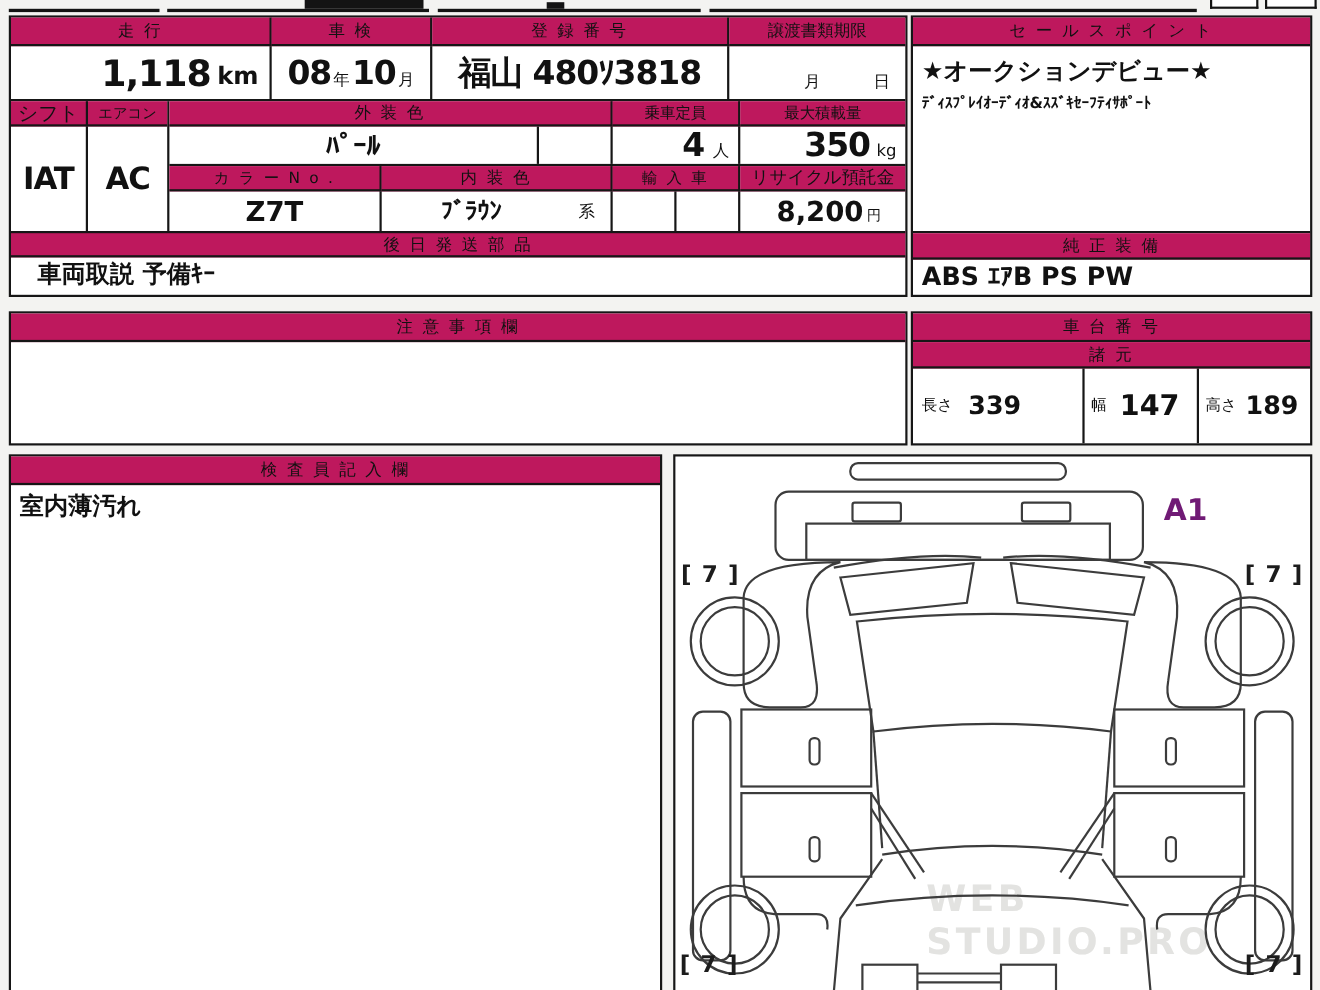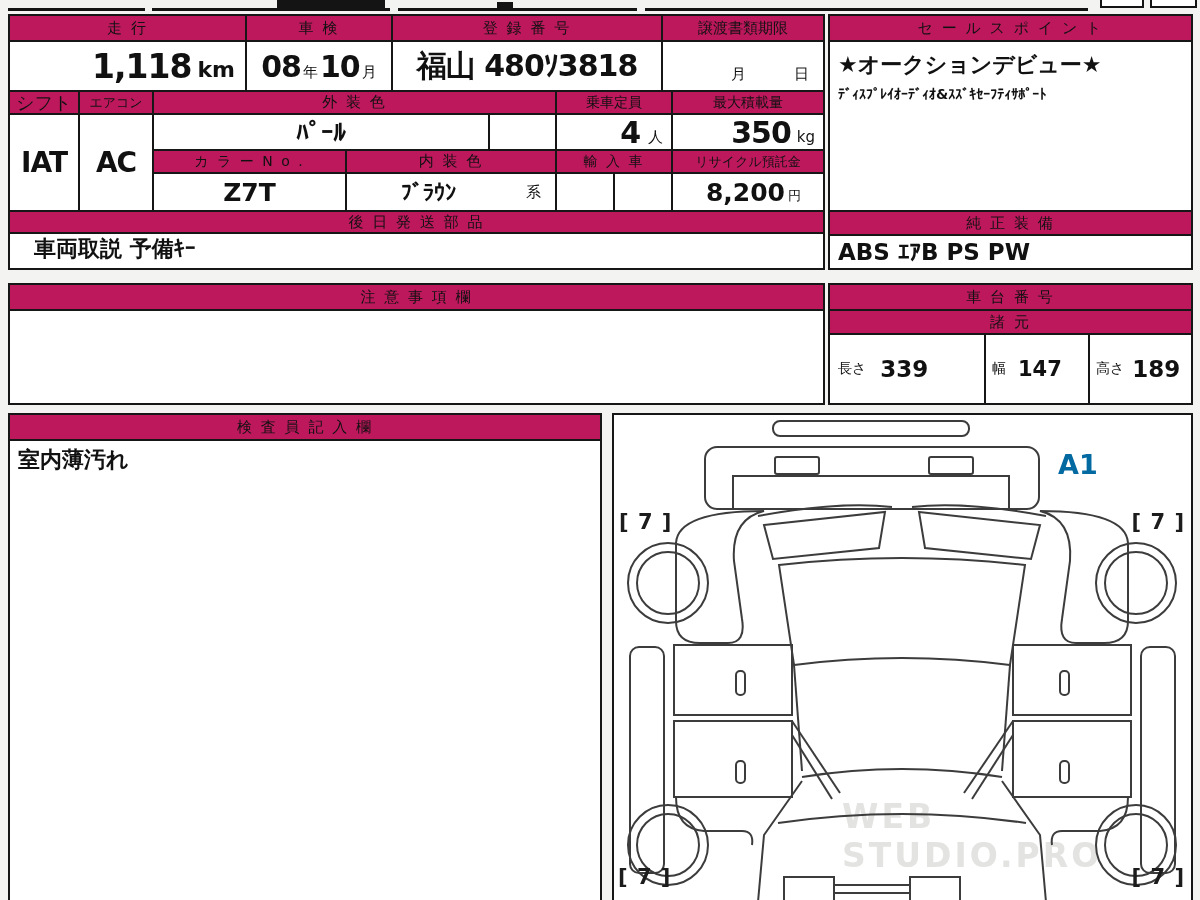--- a/index.html
+++ b/index.html
@@ -20,21 +20,21 @@
   .big{font-weight:bold;font-size:30px;letter-spacing:-1px;}
   .med{font-weight:bold;font-size:25px;}
   .unit{font-size:15px;font-weight:bold;margin:10px 0 0 6px;}
   .unit2{font-size:15px;font-weight:normal;}
   
   .tsline{position:absolute;top:8px;height:3px;background:#141414;}
   .tsblob{position:absolute;background:#141414;}
   .tscell{position:absolute;top:0;height:8px;background:#fff;border:2px solid #141414;border-top:none;box-sizing:border-box;}
   
   .mark7{position:absolute;font-size:21px;font-weight:bold;letter-spacing:1px;color:#1c1c1c;}
-  .gradeA1{position:absolute;font-size:27px;font-weight:bold;color:#0369a1;}
+  .gradeA1{position:absolute;font-size:27px;font-weight:bold;color:#701a75;}
   .wmark{position:absolute;font-size:33px;font-weight:bold;color:#e3e3e1;letter-spacing:3px;}
   svg{position:absolute;left:0;top:0;}
   svg *{stroke:#3c3c3c;stroke-width:2;fill:none;}
 </style>
 </head>
 <body>
 
 <div id="page">
 
   <div>
@@ -111,21 +111,21 @@
           </div>
           <div class="cell last rgt" style="flex:1;padding-right:8px;">
             <span class="big">350</span>
             <span class="unit2" style="margin:10px 0 0 6px;">kg</span>
           </div>
         </div>
         <div class="row" style="height:23px;">
           <div class="cell hdr" style="width:193px;font-size:14px;">カ ラ ー N o .</div>
           <div class="cell hdr" style="width:210px;">内 装 色</div>
           <div class="cell hdr" style="width:116px;font-size:14px;">輸 入 車</div>
-          <div class="cell hdr last" style="flex:1;font-size:13px;letter-spacing:0;">リサイクル預託金</div>
+          <div class="cell hdr last" style="flex:1;font-size:16px;letter-spacing:0;">リサイクル預託金</div>
         </div>
         <div class="row" style="flex:1;">
           <div class="cell ctr" style="width:193px;">
             <span class="med">Z7T</span>
           </div>
           <div class="cell" style="width:210px;justify-content:space-between;padding:0 14px 0 54px;">
             <span class="med" style="font-size:22px;">ﾌﾞﾗｳﾝ</span>
             <span class="unit2">系</span>
           </div>
           <div class="cell" style="width:58px;"></div>
@@ -160,21 +160,21 @@
   <div class="box" style="left:828px;top:283px;width:365px;height:122px;display:flex;flex-direction:column;">
     <div class="hdr" style="height:26px;">車 台 番 号</div>
     <div class="hdr" style="height:24px;">諸 元</div>
     <div class="row" style="flex:1;">
       <div class="cell" style="width:156px;padding-left:8px;">
         <span class="unit2" style="font-size:14px;">長さ</span>
         <span class="med" style="font-size:23px;margin-left:14px;">339</span>
       </div>
       <div class="cell" style="width:104px;padding-left:6px;">
         <span class="unit2" style="font-size:14px;">幅</span>
-        <span class="med" style="font-size:21px;margin-left:12px;">147</span>
+        <span class="med" style="font-size:26px;margin-left:12px;">147</span>
       </div>
       <div class="cell last" style="flex:1;padding-left:6px;">
         <span class="unit2" style="font-size:14px;">高さ</span>
         <span class="med" style="font-size:23px;margin-left:8px;">189</span>
       </div>
     </div>
   </div>
 
   <div class="box" style="left:8px;top:413px;width:594px;height:491px;display:flex;flex-direction:column;">
     <div class="hdr" style="height:26px;">検 査 員 記 入 欄</div>

